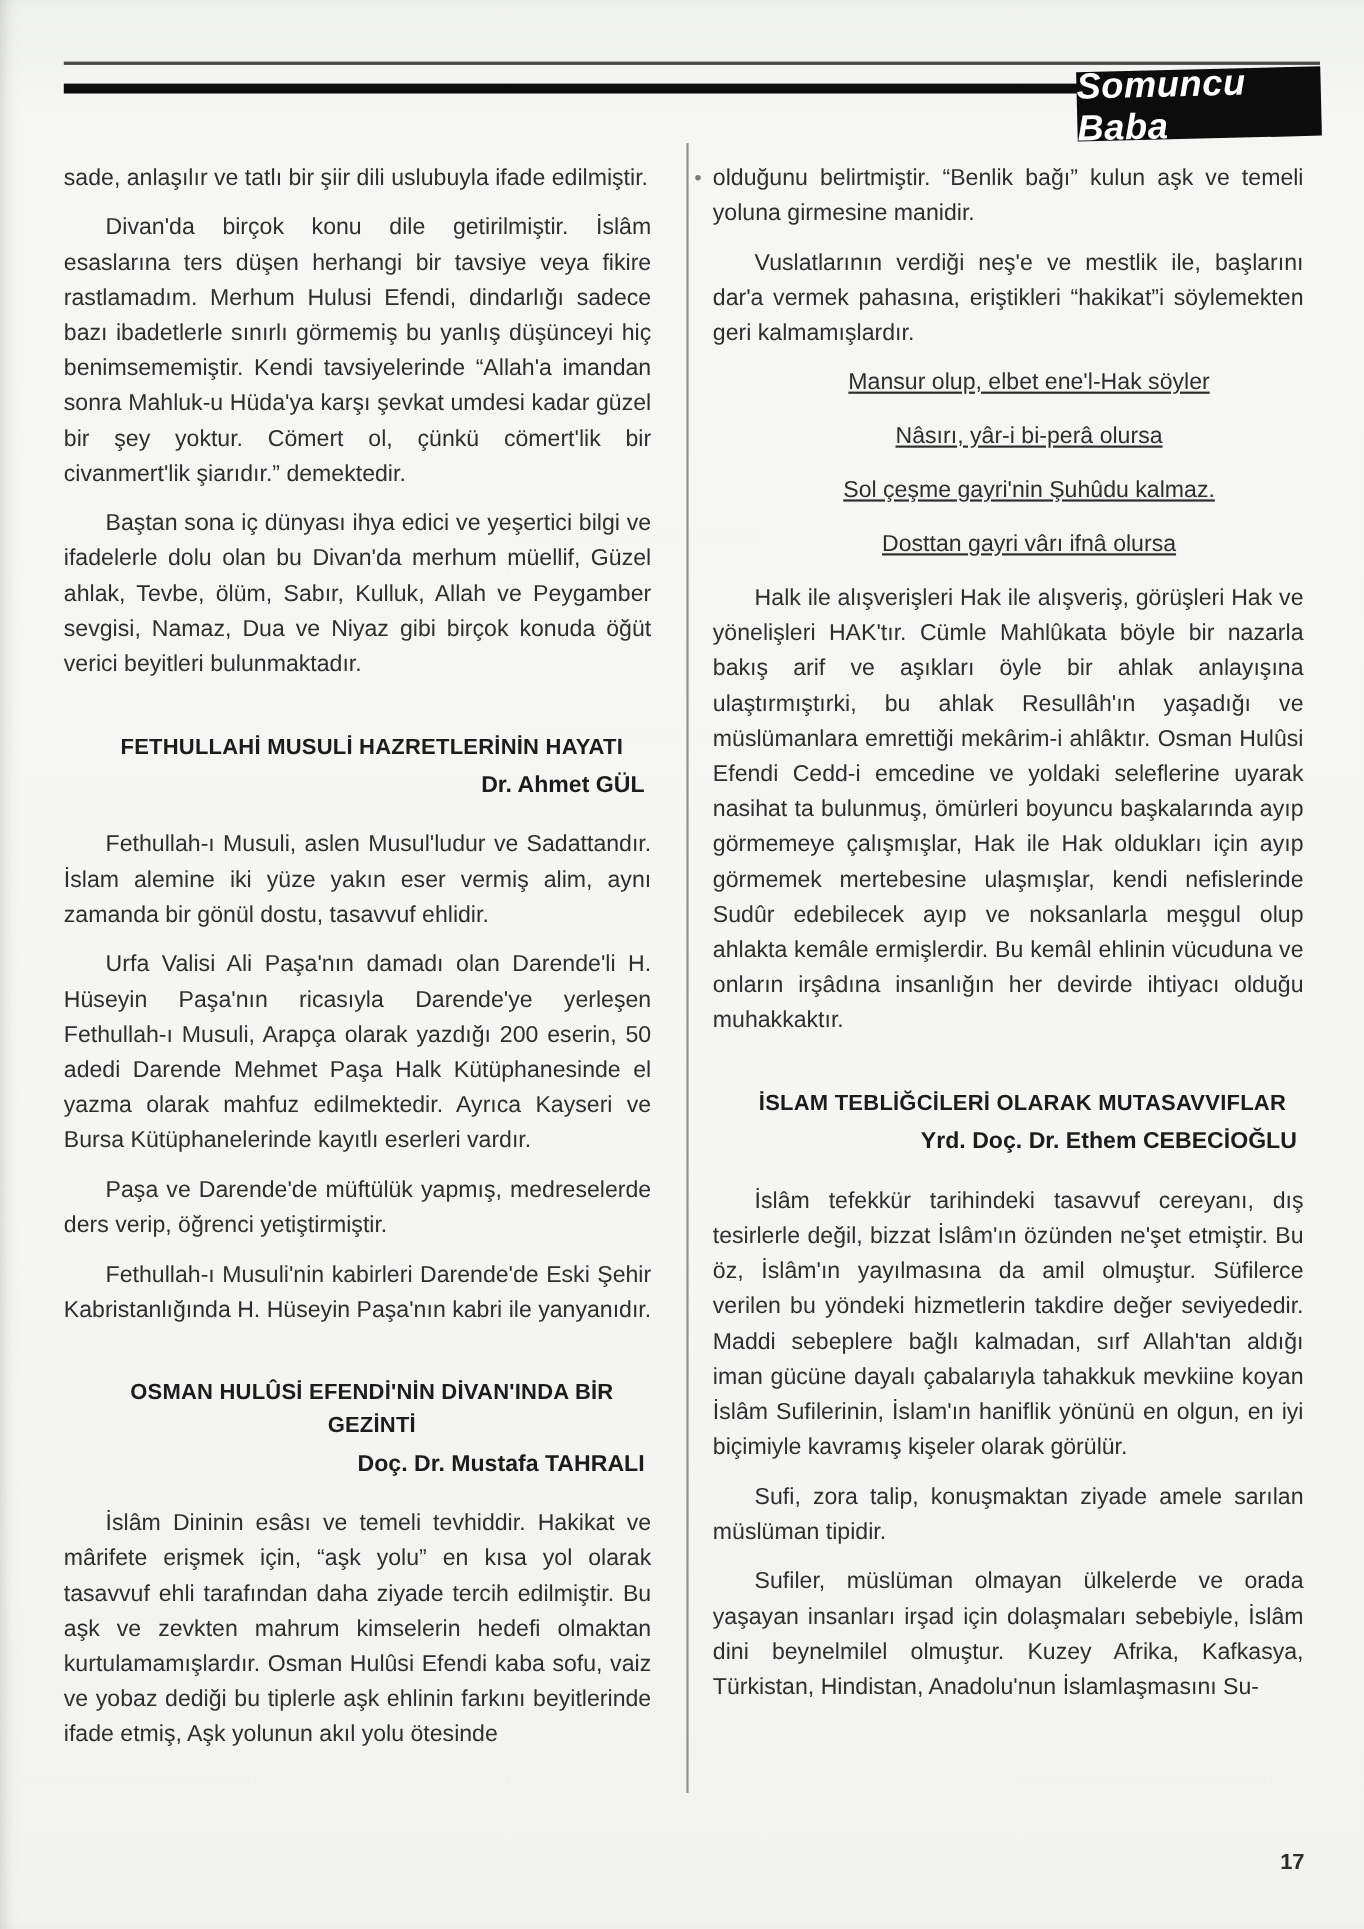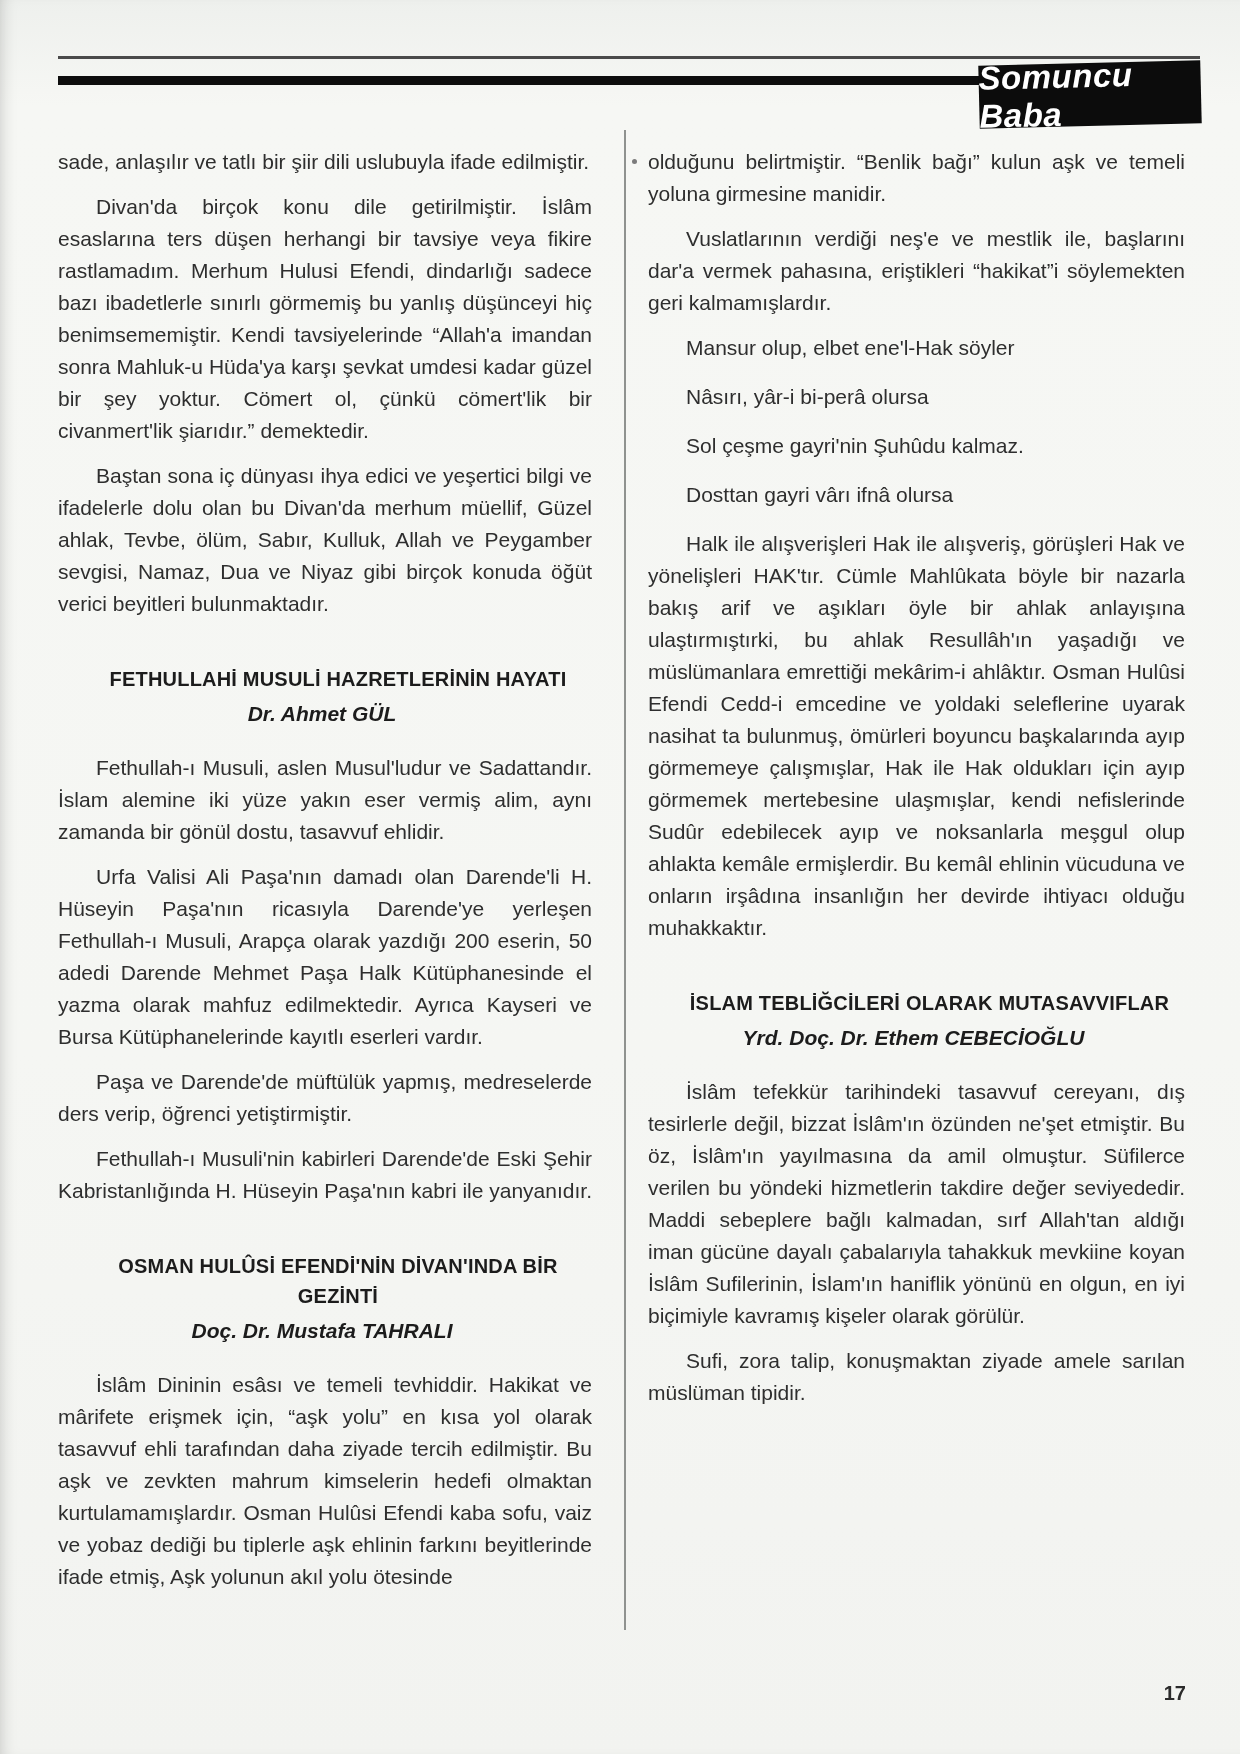--- a/index.html
+++ b/index.html
@@ -31,24 +31,24 @@
 
   p.body { margin:0 0 13px 0; text-indent:38px; }
   p.body.noindent { text-indent:0; }
 
   .sec-heading {
     font-size:20px; font-weight:bold; line-height:30px;
     margin:44px 0 4px 0; padding-left:26px;
     text-align:center; letter-spacing:.2px; color:#1c1c1c;
   }
   .byline {
-    text-align:center; font-weight:bold; font-style:italic;
+    text-align:right; font-weight:bold; 
     font-size:21px; margin:2px 6px 22px 0; color:#1c1c1c;
   }
-  .verse { margin:0 0 17px 0; padding-left:38px; text-align:left; }
+  .verse { margin:0 0 17px 0; padding-left:38px; text-align:center;text-decoration:underline; }
 
   .pagenum {
     position:absolute; left:1120px; top:1682px; width:66px;
     text-align:right; font-size:20px; font-weight:bold; color:#2b2b2b;
   }
 </style>
 </head>
 <body>
 
 <div class="page">
@@ -90,17 +90,18 @@
     <p class="verse">Sol çeşme gayri'nin Şuhûdu kalmaz.</p>
     <p class="verse">Dosttan gayri vârı ifnâ olursa</p>
 
     <p class="body">Halk ile alışverişleri Hak ile alışveriş, görüşleri Hak ve yönelişleri HAK'tır. Cümle Mahlûkata böyle bir nazarla bakış arif ve aşıkları öyle bir ahlak anlayışına ulaştırmıştırki, bu ahlak Resullâh'ın yaşadığı ve müslümanlara emrettiği mekârim-i ahlâktır. Osman Hulûsi Efendi Cedd-i emcedine ve yoldaki seleflerine uyarak nasihat ta bulunmuş, ömürleri boyuncu başkalarında ayıp görmemeye çalışmışlar, Hak ile Hak oldukları için ayıp görmemek mertebesine ulaşmışlar, kendi nefislerinde Sudûr edebilecek ayıp ve noksanlarla meşgul olup ahlakta kemâle ermişlerdir. Bu kemâl ehlinin vücuduna ve onların irşâdına insanlığın her devirde ihtiyacı olduğu muhakkaktır.</p>
 
     <h2 class="sec-heading">İSLAM TEBLİĞCİLERİ OLARAK MUTASAVVIFLAR</h2>
     <div class="byline">Yrd. Doç. Dr. Ethem CEBECİOĞLU</div>
 
     <p class="body">İslâm tefekkür tarihindeki tasavvuf cereyanı, dış tesirlerle değil, bizzat İslâm'ın özünden ne'şet etmiştir. Bu öz, İslâm'ın yayılmasına da amil olmuştur. Süfilerce verilen bu yöndeki hizmetlerin takdire değer seviyededir. Maddi sebeplere bağlı kalmadan, sırf Allah'tan aldığı iman gücüne dayalı çabalarıyla tahakkuk mevkiine koyan İslâm Sufilerinin, İslam'ın haniflik yönünü en olgun, en iyi biçimiyle kavramış kişeler olarak görülür.</p>
     <p class="body">Sufi, zora talip, konuşmaktan ziyade amele sarılan müslüman tipidir.</p>
+    <p class="body">Sufiler, müslüman olmayan ülkelerde ve orada yaşayan insanları irşad için dolaşmaları sebebiyle, İslâm dini beynelmilel olmuştur. Kuzey Afrika, Kafkasya, Türkistan, Hindistan, Anadolu'nun İslamlaşmasını Su-</p>
   </div>
 
   <div class="pagenum">17</div>
 
 </div>
 
 </body></html>

